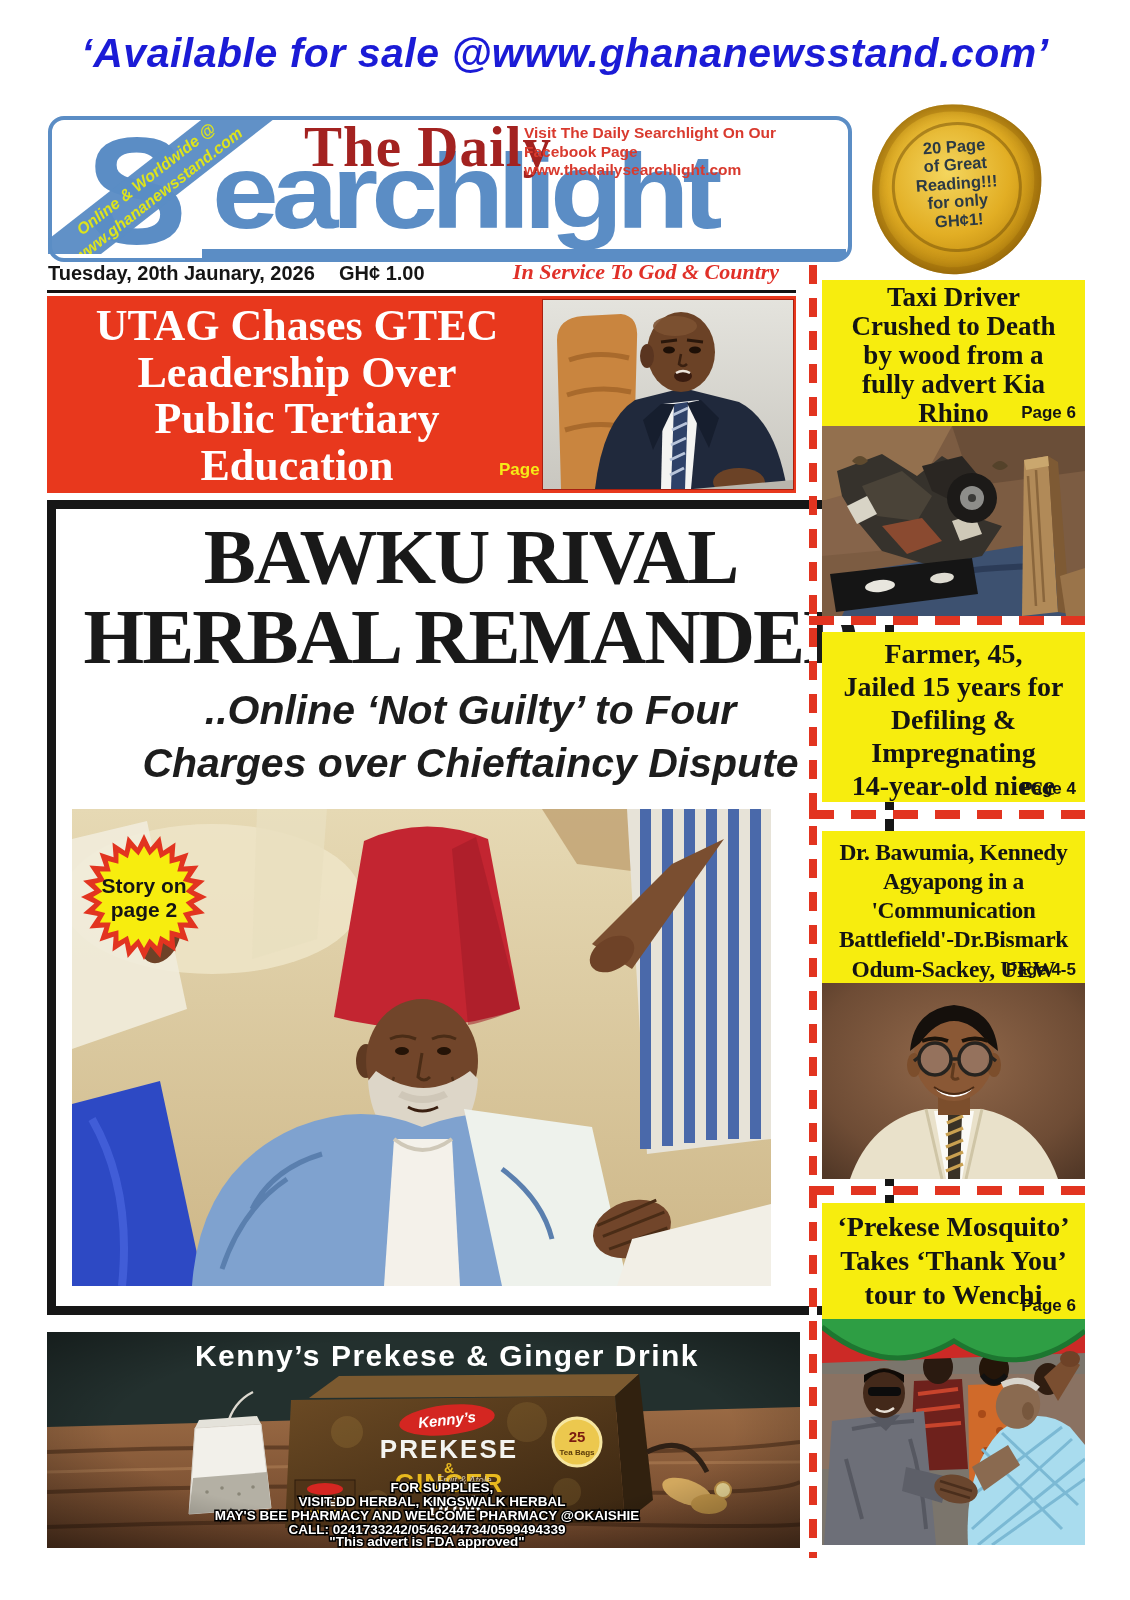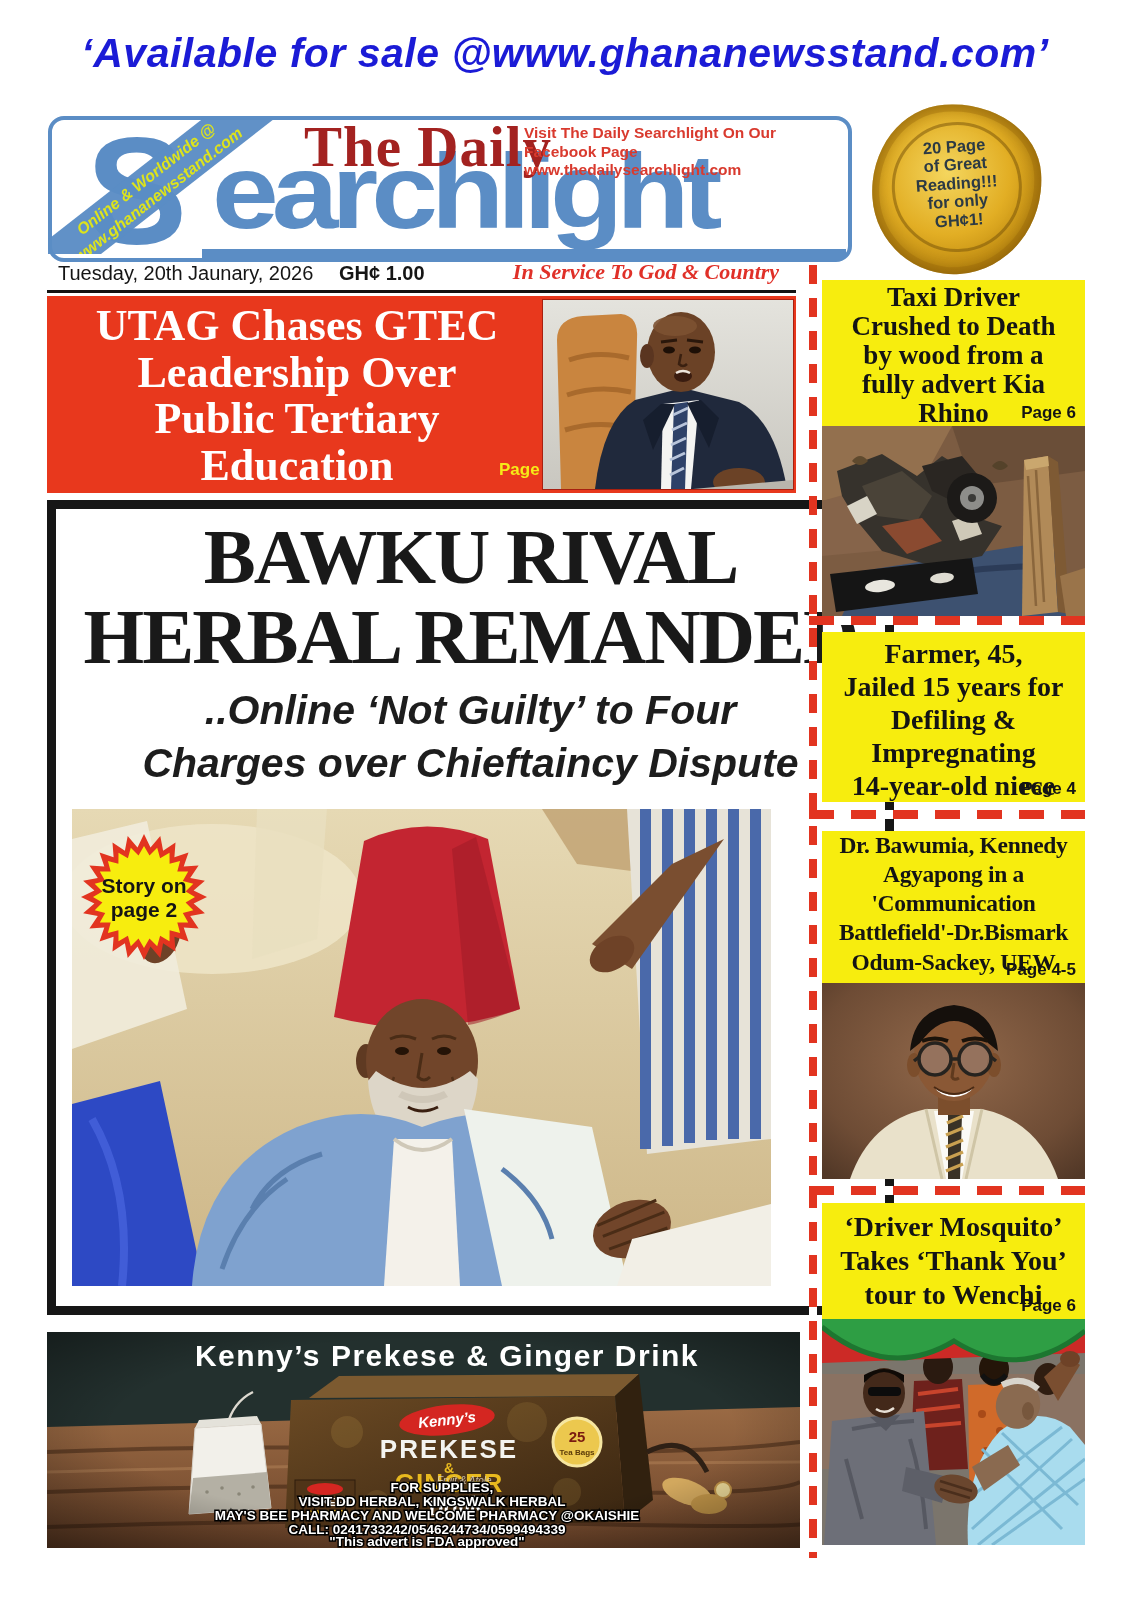--- a/index.html
+++ b/index.html
@@ -27,21 +27,21 @@
   .seal{left:872px;top:104px;width:170px;height:170px;transform:rotate(-4deg);
         border-radius:46% 54% 52% 48% / 52% 44% 56% 48%;
         background:radial-gradient(circle at 45% 40%, #f4d65e 0%, #e2ae24 45%, #bf8a10 72%, #7d5507 100%);
         box-shadow:inset 0 0 0 7px rgba(150,100,10,.35), inset 0 0 20px rgba(80,52,4,.55);}
   .seal-ring{position:absolute;left:20px;top:18px;right:20px;bottom:22px;border-radius:50%;
              border:3px solid rgba(115,80,8,.5);}
   .seal-text{position:absolute;left:0;top:33px;width:100%;text-align:center;
              font-size:16.5px;font-weight:bold;line-height:1.12;color:#2c3a44;}
 
   
-  .dl-date{left:58px;top:262px;font-size:20px;font-weight:normal;color:#151515;}
+  .dl-date{left:48px;top:262px;font-size:20px;font-weight:bold;color:#151515;}
   .dl-price{left:339px;top:262px;font-size:20px;font-weight:bold;color:#151515;}
   .dl-motto{left:500px;top:259px;width:292px;text-align:center;font-family:"Liberation Serif",serif;
             font-weight:bold;font-style:italic;font-size:22px;color:#e03028;}
   .rule{left:47px;top:290px;width:749px;height:3px;background:#141414;}
 
   
   .topstory{left:47px;top:296px;width:749px;height:197px;background:#e8381d;}
   .ts-text{position:absolute;left:8px;top:7px;width:484px;text-align:center;
            font-family:Liberation Serif, serif;font-weight:bold;font-size:44px;line-height:1.06;color:#ffffff;}
   .ts-page{position:absolute;left:452px;top:164px;font-size:17px;font-weight:bold;color:#f6ea18;}
@@ -64,21 +64,21 @@
   .vdash{left:809px;top:265px;width:8px;height:1293px;
          background:repeating-linear-gradient(180deg,#e23420 0 19px,#ffffff 19px 33px);}
   .hdash{left:809px;width:276px;height:9px;
          background:repeating-linear-gradient(90deg,#e23420 0 25px,#ffffff 25px 42px);}
   .sb-box{left:822px;width:263px;background:#f7ed0e;}
   .sb-lines{text-align:center;font-family:"Liberation Serif",serif;font-weight:bold;color:#141414;}
   .sb-page{position:absolute;right:9px;bottom:3px;font-size:17px;font-weight:bold;color:#141414;
            font-family:"Liberation Sans",sans-serif;}
   #sb1{top:280px;height:146px;} #sb1 .sb-lines{padding-top:3px;font-size:27px;line-height:1.07;}
   #sb2{top:632px;height:170px;} #sb2 .sb-lines{padding-top:5px;font-size:28px;line-height:1.18;}
-  #sb3{top:831px;height:152px;} #sb3 .sb-lines{font-size:23.5px;line-height:1.24;letter-spacing:-0.3px;}
+  #sb3{top:831px;height:152px;} #sb3 .sb-lines{padding-top:7px;font-size:23.5px;line-height:1.24;letter-spacing:-0.3px;}
   #sb4{top:1203px;height:116px;} #sb4 .sb-lines{padding-top:7px;font-size:28px;line-height:1.22;}
   .sb-photo1{left:822px;top:426px;width:263px;height:190px;}
   .sb-photo3{left:822px;top:983px;width:263px;height:196px;}
   .sb-photo4{left:822px;top:1319px;width:263px;height:226px;}
   .line{display:block;}
   svg{display:block;}
 </style>
 </head>
 <body>
 
@@ -390,21 +390,21 @@
     <circle cx="113" cy="76" r="16" fill="rgba(190,210,235,.22)" stroke="#26231f" stroke-width="3.5"></circle>
     <circle cx="153" cy="76" r="16" fill="rgba(190,210,235,.22)" stroke="#26231f" stroke-width="3.5"></circle>
     <path d="M129,76 L137,76 M97,74 L92,78 M169,74 L174,78" stroke="#26231f" stroke-width="3.5"></path>
     <path d="M132,80 L130,94 Q132,98 137,95" stroke="#5f3a1e" stroke-width="3" fill="none"></path>
     <path d="M112,104 Q132,120 152,104 Q146,113 132,114 Q118,113 112,104 Z" fill="#ffffff"></path>
     <path d="M112,104 Q132,118 152,104" stroke="#4a2a14" stroke-width="2" fill="none"></path>
   </svg>
 
   <div class="abs sb-box" id="sb4">
     <div class="sb-lines">
-      <span class="line">‘Driver Mosquito’</span>
+      <span class="line">‘Prekese Mosquito’</span>
       <span class="line">Takes ‘Thank You’</span>
       <span class="line">tour to Wenchi</span>
     </div>
     <div class="sb-page">Page 6</div>
   </div>
   <svg class="abs sb-photo4" viewBox="0 0 263 226">
     <rect width="263" height="226" fill="#7b756c"></rect>
     <rect x="0" y="55" width="263" height="95" fill="#8a7262"></rect>
     <polygon points="92,62 140,60 146,150 88,152" fill="#6e211c"></polygon>
     <path d="M96,75 L136,70 M94,92 L138,87 M93,108 L139,104" stroke="#c8442c" stroke-width="4"></path>

